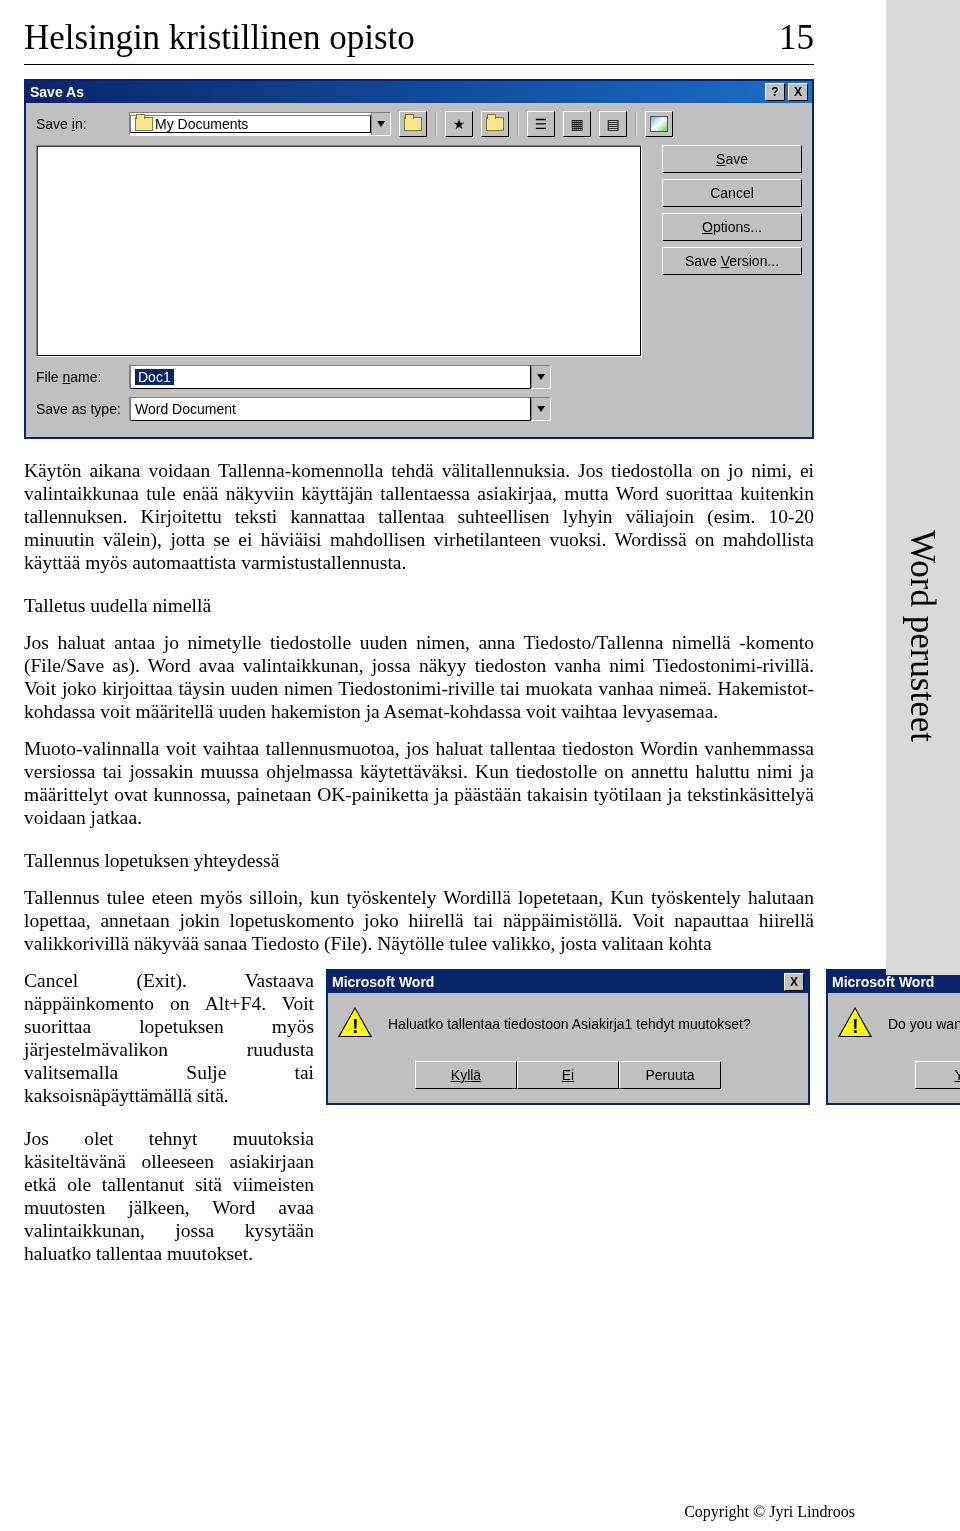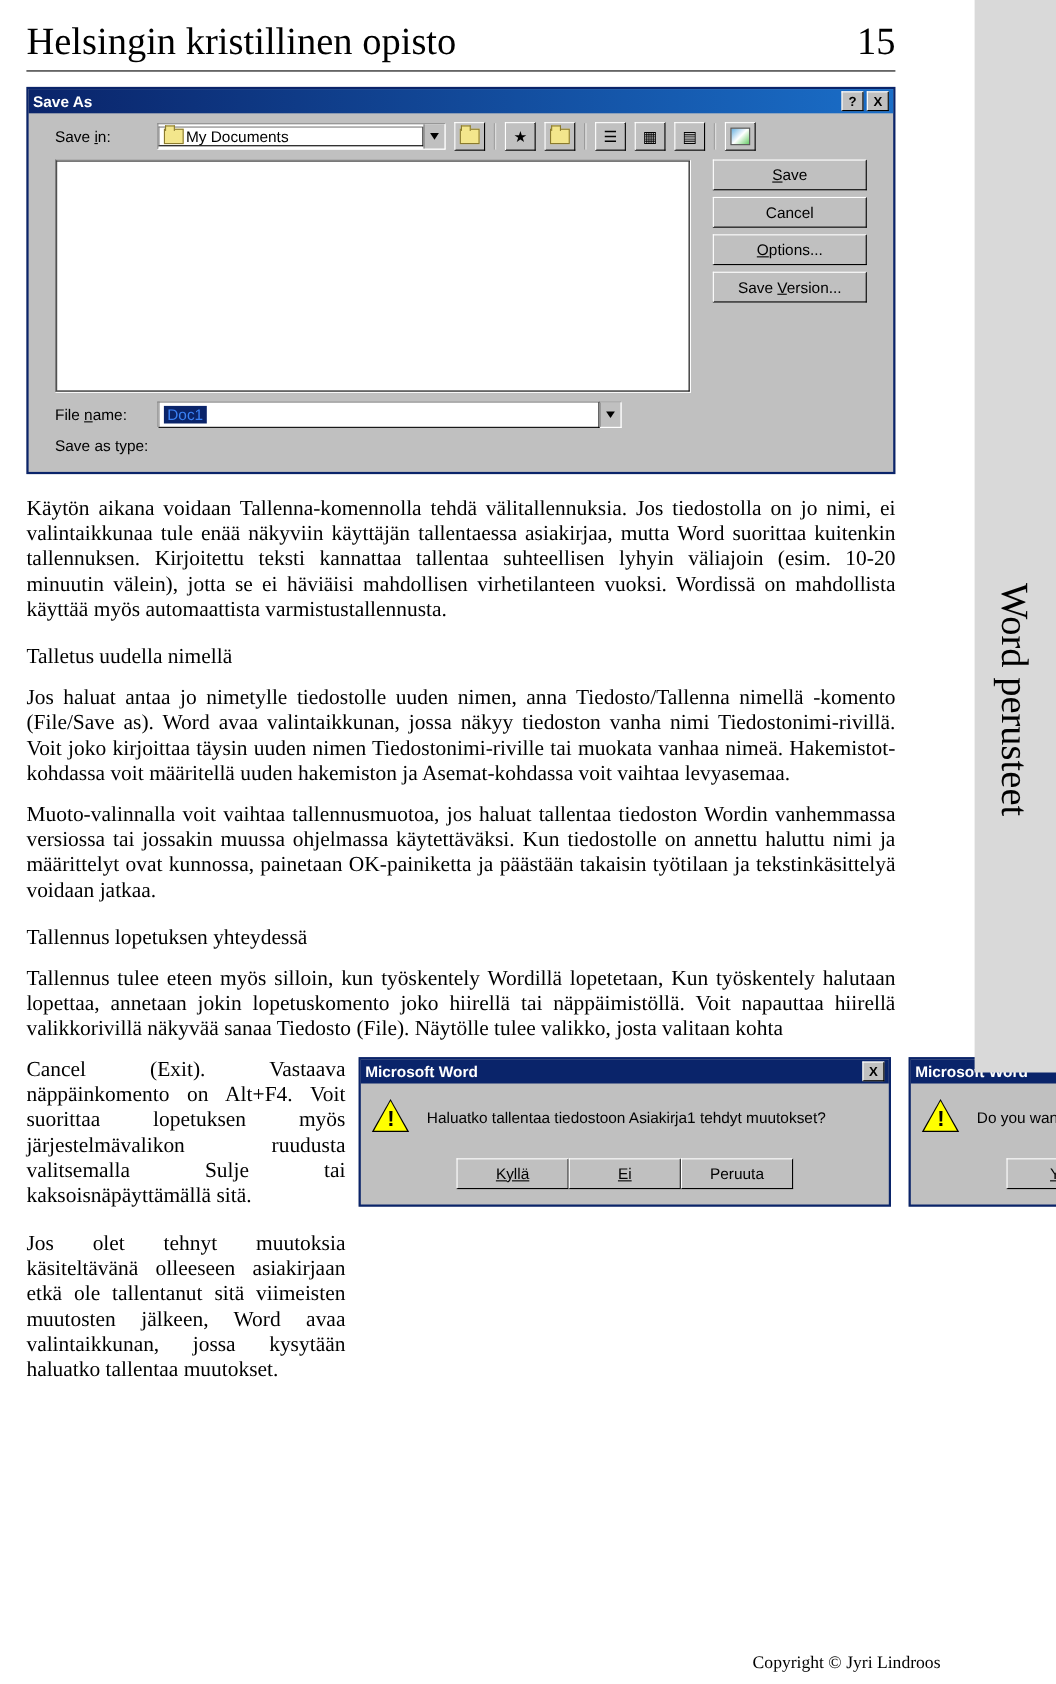--- a/index.html
+++ b/index.html
@@ -6,38 +6,38 @@
   .page{width:960px;height:1531px;margin:0 auto;position:relative;background:#fff}
   .main{padding:18px 24px 0 24px;width:838px;float:left;box-sizing:border-box}
   .sidecol{position:absolute;right:0;top:0;width:74px;height:975px;background:#d9d9d9}
   .header{display:flex;align-items:baseline;justify-content:space-between;padding-bottom:6px;border-bottom:1px solid #000;margin-bottom:14px}
   .header h1{font-size:35px;font-weight:400;margin:0}
   .pnum{font-size:35px}
   .saveas{border:2px solid #0a246a;background:#c0c0c0;font-family:Tahoma,Arial,sans-serif;font-size:14px;color:#000;margin-bottom:20px}
   .saveas .titlebar{background:linear-gradient(90deg,#0a246a,#1a6ec8);color:#fff;display:flex;align-items:center;justify-content:space-between;padding:2px 4px;font-weight:700}
   .saveas .titlebar .btns{display:flex;gap:3px}
   .wbtn{width:18px;height:16px;background:#c0c0c0;border:1px solid #000;border-top-color:#fff;border-left-color:#fff;display:inline-flex;align-items:center;justify-content:center;font-size:12px;font-weight:700;color:#000}
-  .saveas .inner{padding:8px 24px}
+  .saveas .inner{padding:8px 10px}
   .row{display:flex;align-items:center;gap:8px;margin-bottom:8px}
   .row .lbl{width:85px}
   .dd{display:flex;align-items:center;background:#fff;border:1px solid #808080;border-right-color:#fff;border-bottom-color:#fff;height:22px}
   .dd-in{border:1px solid #000;border-top-color:#7f7f7f;border-left-color:#7f7f7f;flex:1;display:flex;align-items:center;padding:0 4px;gap:2px}
   .dd-arrow{width:18px;height:100%;background:#c0c0c0;display:flex;align-items:center;justify-content:center;border-left:1px solid #808080}
   .tri{width:0;height:0;border-left:4px solid transparent;border-right:4px solid transparent;border-top:6px solid #000}
   .tbtn{width:26px;height:24px;background:#c0c0c0;border:1px solid #000;border-top-color:#fff;border-left-color:#fff;display:inline-flex;align-items:center;justify-content:center}
   .sep{width:2px;height:24px;background:linear-gradient(90deg,#808080,#fff)}
   .filearea{background:#fff;border:1px solid #808080;border-bottom-color:#fff;border-right-color:#fff;height:210px;display:flex}
   .filearea .fa-in{flex:1;border:1px solid #000;border-top-color:#404040;border-left-color:#404040}
   .btncol{width:140px;padding-left:10px;display:flex;flex-direction:column;gap:6px}
   .winbtn{height:26px;background:#c0c0c0;border:1px solid #000;border-top-color:#fff;border-left-color:#fff;display:flex;align-items:center;justify-content:center;font-size:14px}
   .u{text-decoration:underline}
   .bottomrows{margin-top:8px}
   .input{background:#fff;border:1px solid #808080;border-right-color:#fff;border-bottom-color:#fff;height:22px;flex:1;display:flex;align-items:center}
   .input .in2{border:1px solid #000;border-top-color:#7f7f7f;border-left-color:#7f7f7f;flex:1;padding:0 4px;height:100%;display:flex;align-items:center;background:#fff}
-  .sel{background:#0a246a;color:#3b82f6;padding:0 3px}
+  .sel{background:#0a246a;color:#ffffff;padding:0 3px}
   .body{font-size:19.5px;line-height:1.18;text-align:justify}
   .body p{margin:0 0 4px 0}
   .body h3{font-weight:400;font-size:19.5px;margin:20px 0 14px 0}
   .body b{font-weight:400}
   .vert{position:absolute;right:18px;top:530px;font-size:35px;font-family:"Times New Roman",serif;writing-mode:vertical-rl;text-orientation:mixed}
   
   .msgbox{border:2px solid #0a246a;background:#c0c0c0;font-family:Tahoma,Arial,sans-serif;font-size:14px;width:480px}
   .msg-title{background:#0a246a;color:#fff;font-weight:700;padding:2px 4px;display:flex;justify-content:space-between;align-items:center}
   .msg-body{padding:14px 10px;display:flex;align-items:center;gap:16px}
   .warnicon{width:34px;height:34px;position:relative}
@@ -130,20 +130,28 @@
               <div class="in2">
                   <span class="sel">Doc1</span>
                 </div>
               <div class="dd-arrow">
                   <div class="tri"></div>
                 </div>
             </div>
           </div>
           <div class="row">
             <span class="lbl">Save as type:</span>
+            <div class="input" style="max-width:420px">
+              <div class="in2">
+                  <span>Word Document</span>
+                </div>
+              <div class="dd-arrow">
+                  <div class="tri"></div>
+                </div>
+            </div>
           </div>
         </div>
       </div>
     </div>
 
     <div class="body">
       <p>Käytön aikana voidaan Tallenna-komennolla tehdä välitallennuksia. Jos tiedostolla on jo nimi, ei valintaikkunaa tule enää näkyviin käyttäjän tallentaessa asiakirjaa, mutta Word suorittaa kuitenkin tallennuksen. Kirjoitettu teksti kannattaa tallentaa suhteellisen lyhyin väliajoin (esim. 10-20 minuutin välein), jotta se ei häviäisi mahdollisen virhetilanteen vuoksi. Wordissä on mahdollista käyttää myös automaattista varmistustallennusta.</p>
       <h3>Talletus uudella nimellä</h3>
       <p>
         <span>Jos haluat antaa jo nimetylle tiedostolle uuden nimen, anna </span><b>Tiedosto/Tallenna nimellä</b><span> -komento </span><b>(File/Save as)</b><span>. Word avaa valintaikkunan, jossa näkyy tiedoston vanha nimi Tiedostonimi-rivillä. Voit joko kirjoittaa täysin uuden nimen </span><b>Tiedostonimi</b><span>-riville tai muokata vanhaa nimeä. Hakemistot-kohdassa voit määritellä uuden hakemiston ja Asemat-kohdassa voit vaihtaa levyasemaa.</span>

